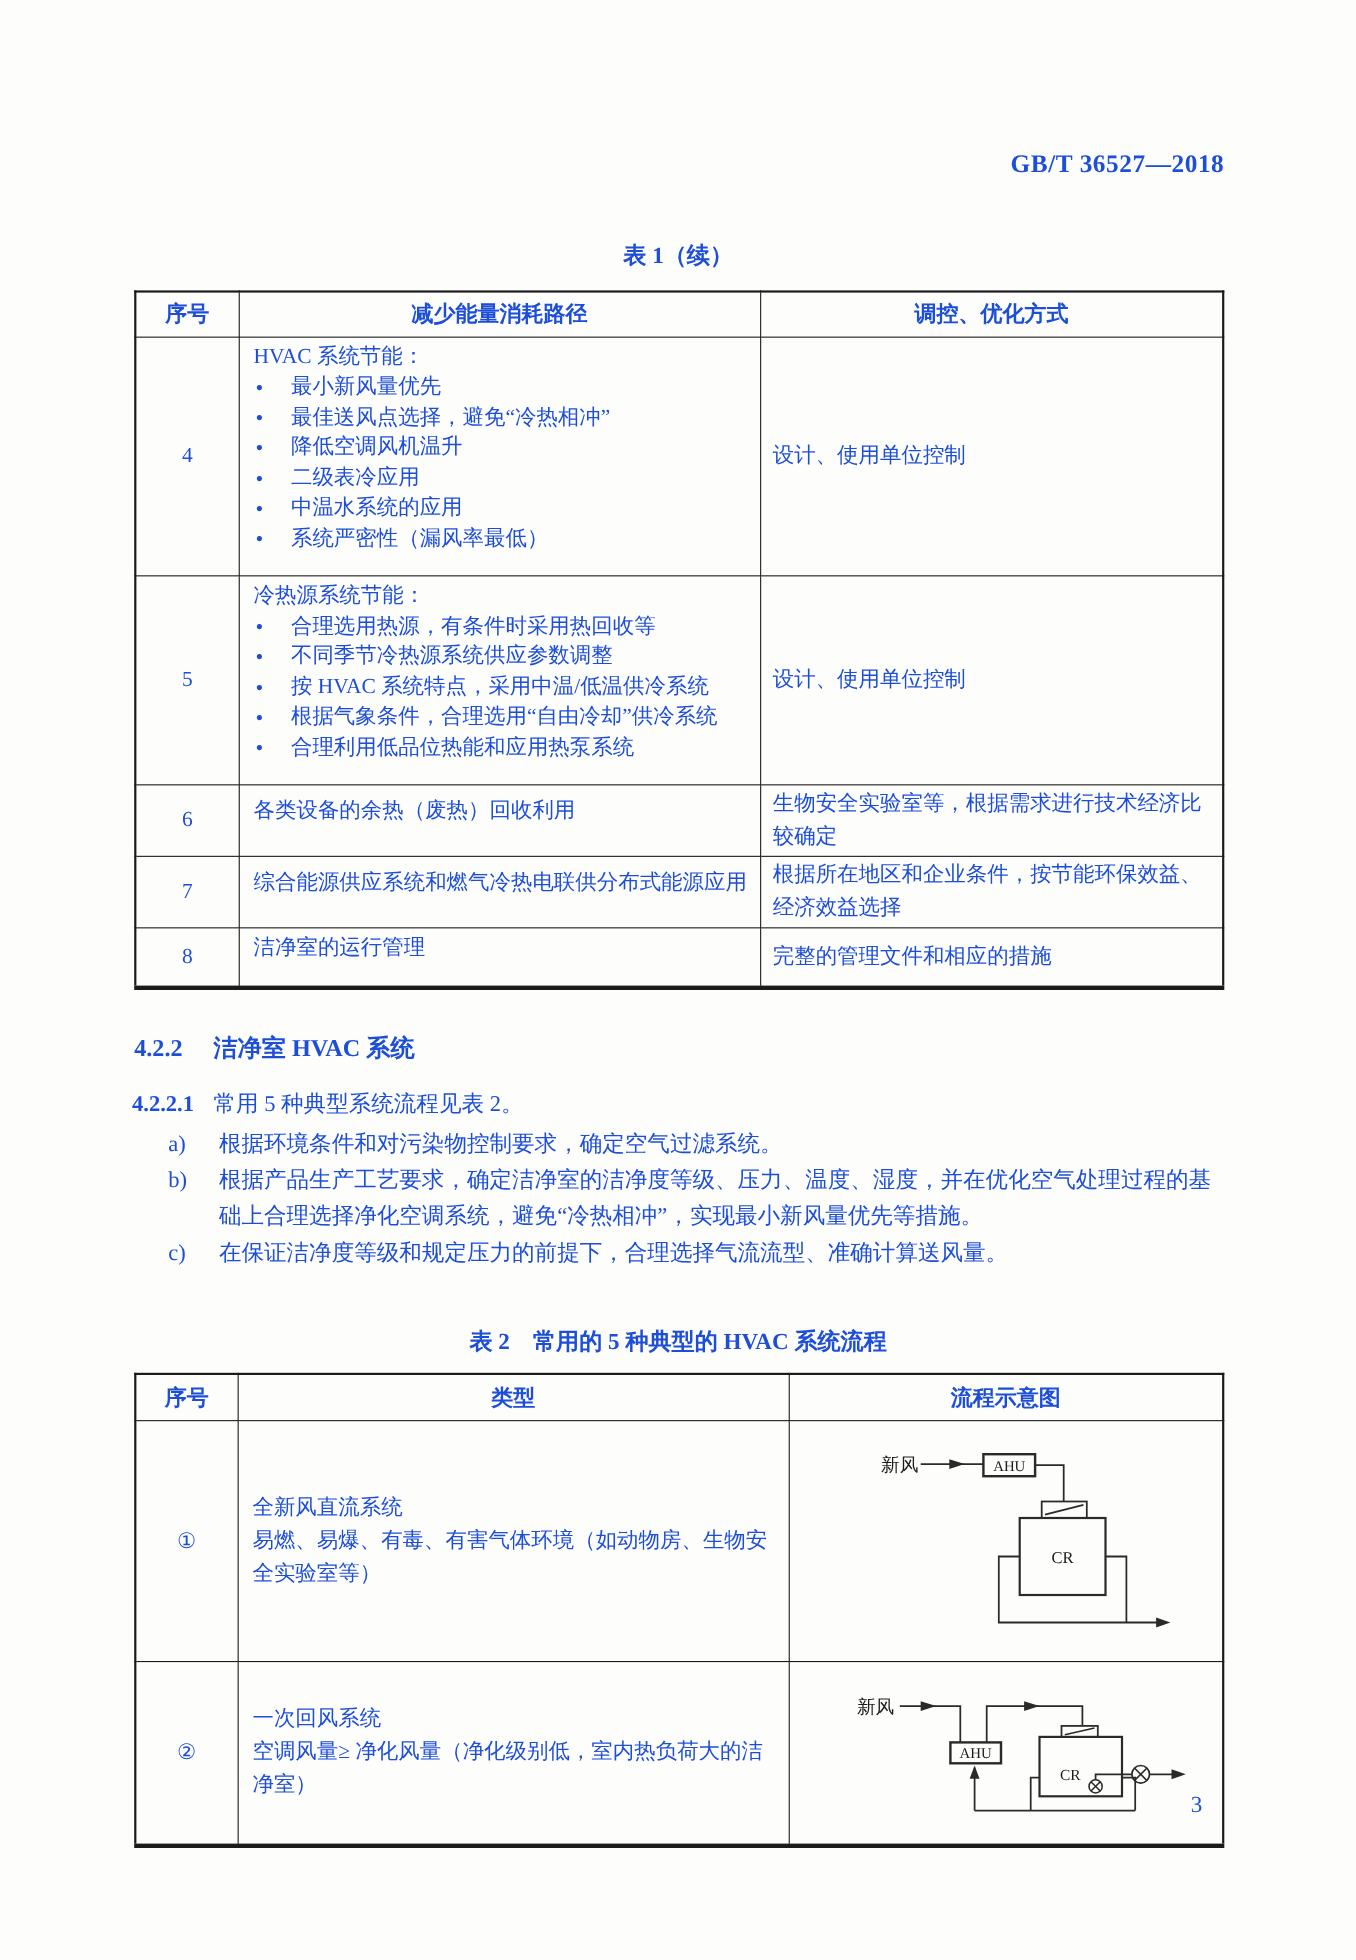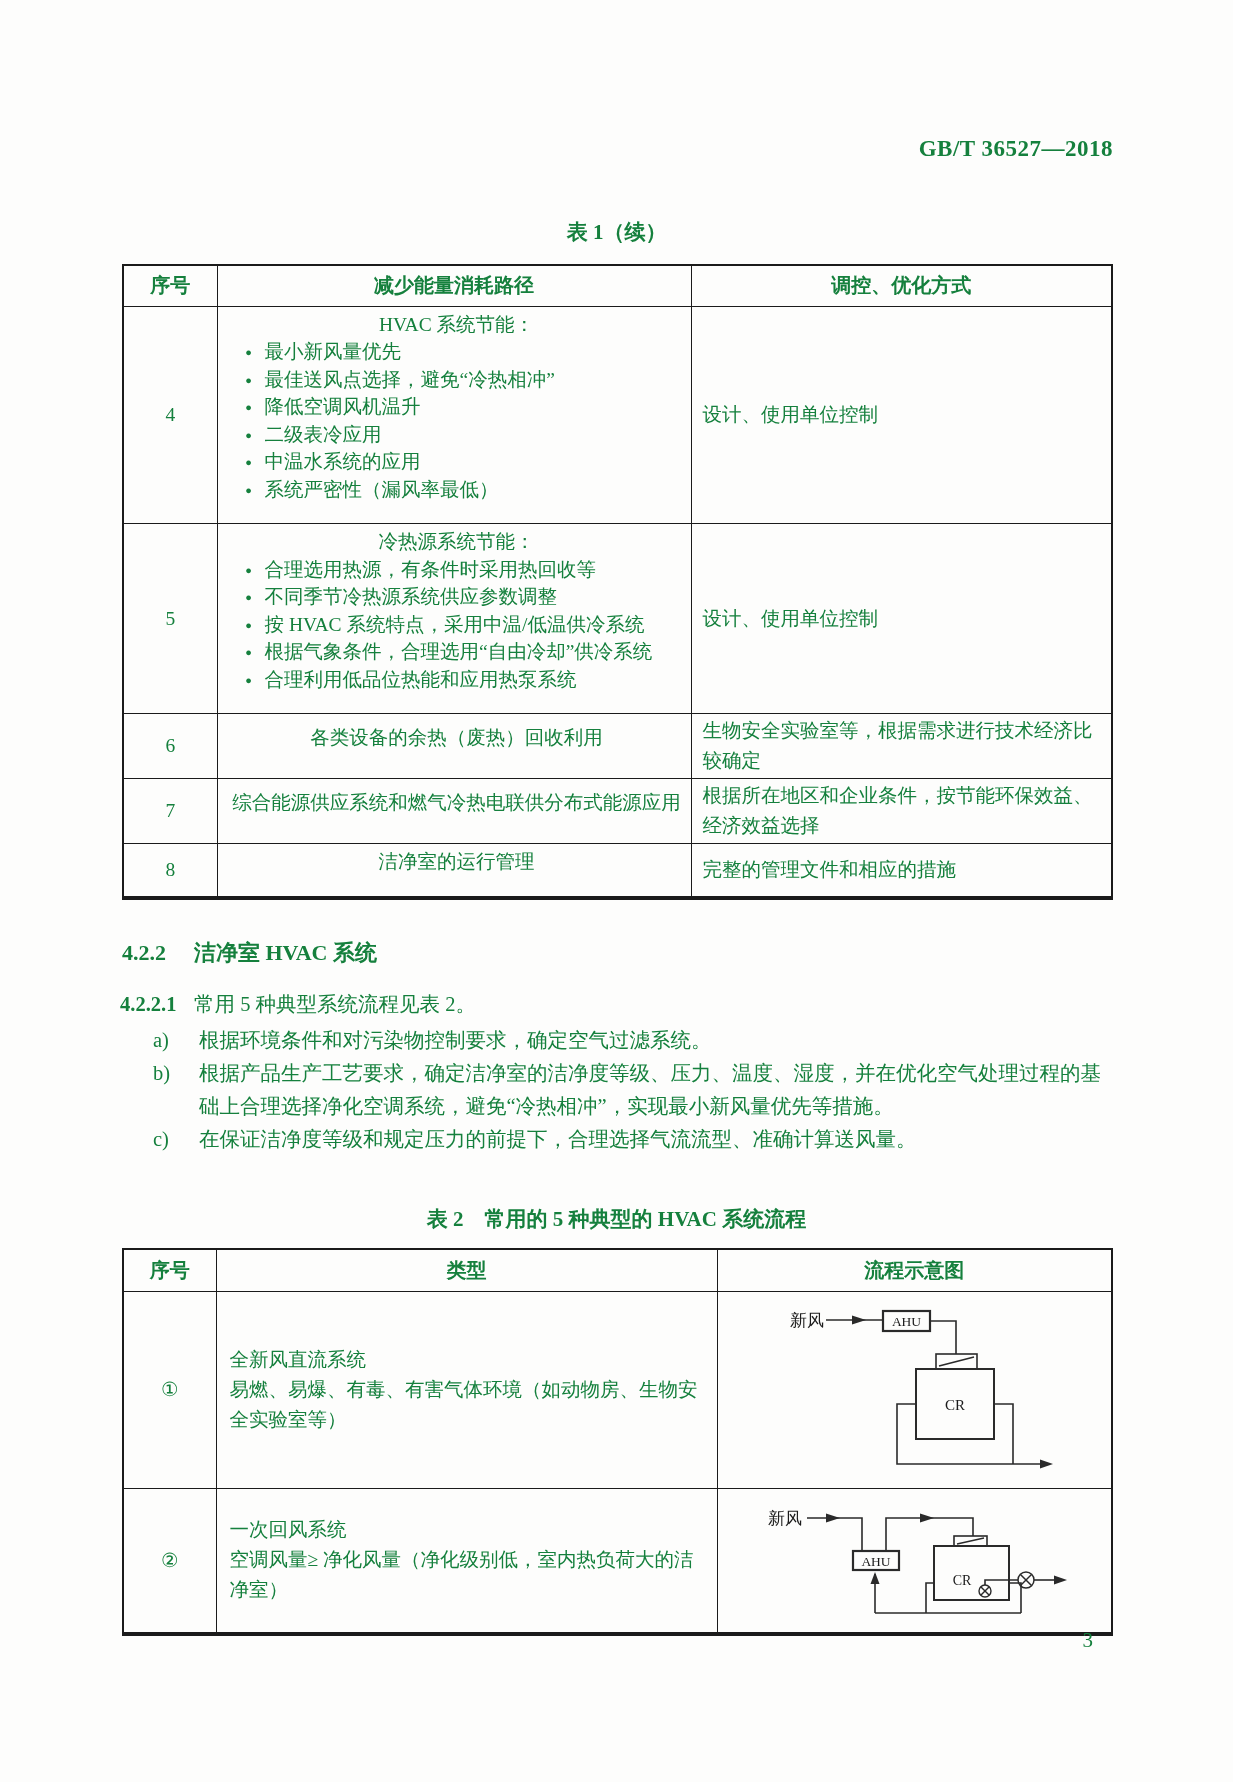--- a/index.html
+++ b/index.html
@@ -1,56 +1,56 @@
 <!DOCTYPE html>
 <html><head>
 <meta charset="utf-8">
 <style>
   * { margin:0; padding:0; box-sizing:border-box; }
   html,body { background:#ffffff; }
   .page {
     position:relative; width:1233px; height:1782px; overflow:hidden;
-    background:#fdfdfc; color:#15803d;
+    background:#fdfdfc; color:#1d4ed8;
     font-family:"Liberation Serif","DejaVu Serif",serif;
   }
   
   .doc-number { position:absolute; top:136px; right:120px; font-size:23px; font-weight:bold; letter-spacing:.5px; }
   
   .tbl-title { position:absolute; left:0; width:100%; text-align:center; font-size:21px; font-weight:bold; }
   .t1-title { top:218px; }
   .t2-title { top:1205px; }
   
   table.std { position:absolute; left:122px; width:991px; border-collapse:collapse; table-layout:fixed;
               font-size:19.5px; border:2.5px solid #1b1b1b; border-bottom-width:4px; }
   table.std th, table.std td { border:1.6px solid #1b1b1b; }
   table.std th { font-weight:bold; text-align:center; vertical-align:middle; font-size:20px; }
   .t1 { top:264px; }
   .t2 { top:1248px; }
   td.num { text-align:center; vertical-align:middle; }
-  td.path { vertical-align:middle; padding:4px 8px 20px 13px; line-height:27.5px;text-align:center; }
+  td.path { vertical-align:middle; padding:4px 8px 20px 13px; line-height:27.5px; }
   td.path .ptitle { }
   .bullet-line { display:flex; }
   .bullet-line .bt { font-size:11px; width:34px; flex:none; padding-left:2px; transform:translateY(1px); }
   td.ctrl { vertical-align:middle; padding:2px 11px; line-height:30px; }
   td.fnrow { padding:5px 12px 6px 34px; line-height:31px; font-size:19px; }
   .fn sup { font-size:13px; font-style:italic; margin-right:12px; }
   
   .sec-heading { position:absolute; left:122px; top:938px; font-size:22px; font-weight:bold; }
   .sec-heading .num { margin-right:28px; }
   .clauses { position:absolute; left:120px; top:988px; width:995px; font-size:20.5px; }
   .clause { display:flex; line-height:33px; }
   .clause .cnum { width:74px; flex:none; font-weight:bold; }
   .clause .ctext { flex:1; }
   .sub { margin-left:33px; margin-top:3px; }
   .li { display:flex; line-height:33px; }
   .li .mk { width:46px; flex:none; }
   .li .tx { flex:1; }
   
   td.type { vertical-align:middle; padding:6px 10px 6px 13px; line-height:30px; }
-  td.diag { vertical-align:middle; padding:4px;margin-left:10px; }
+  td.diag { vertical-align:middle; padding:15px;margin-left:10px; }
   td.diag svg { display:block; }
   svg text { fill:#1b1b1b; font-family:"Liberation Serif","DejaVu Serif",serif; }
   .pg-num { position:absolute; top:1628px; right:140px; font-size:21px; }
 </style>
 </head>
 <body>
 
 <div class="page">
 
   <div class="doc-number">GB/T 36527—2018</div>

